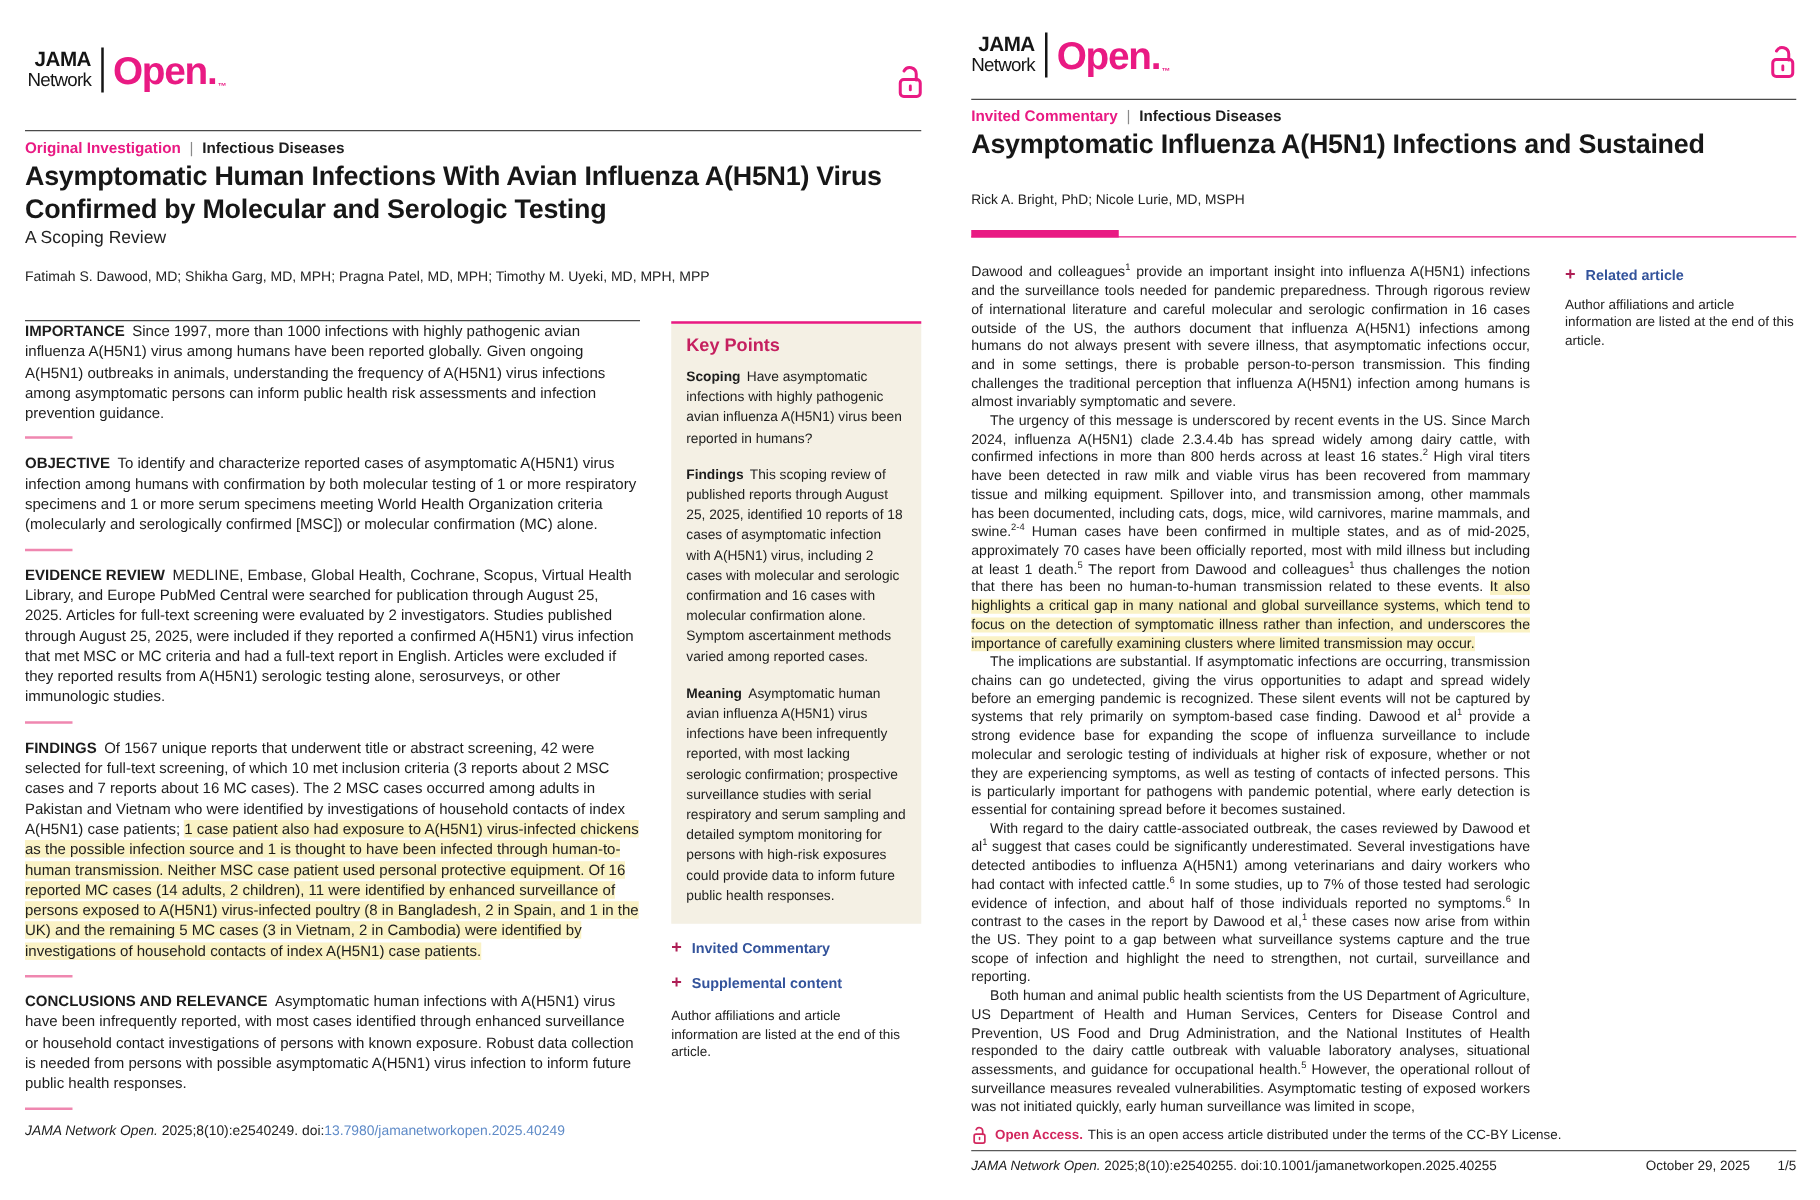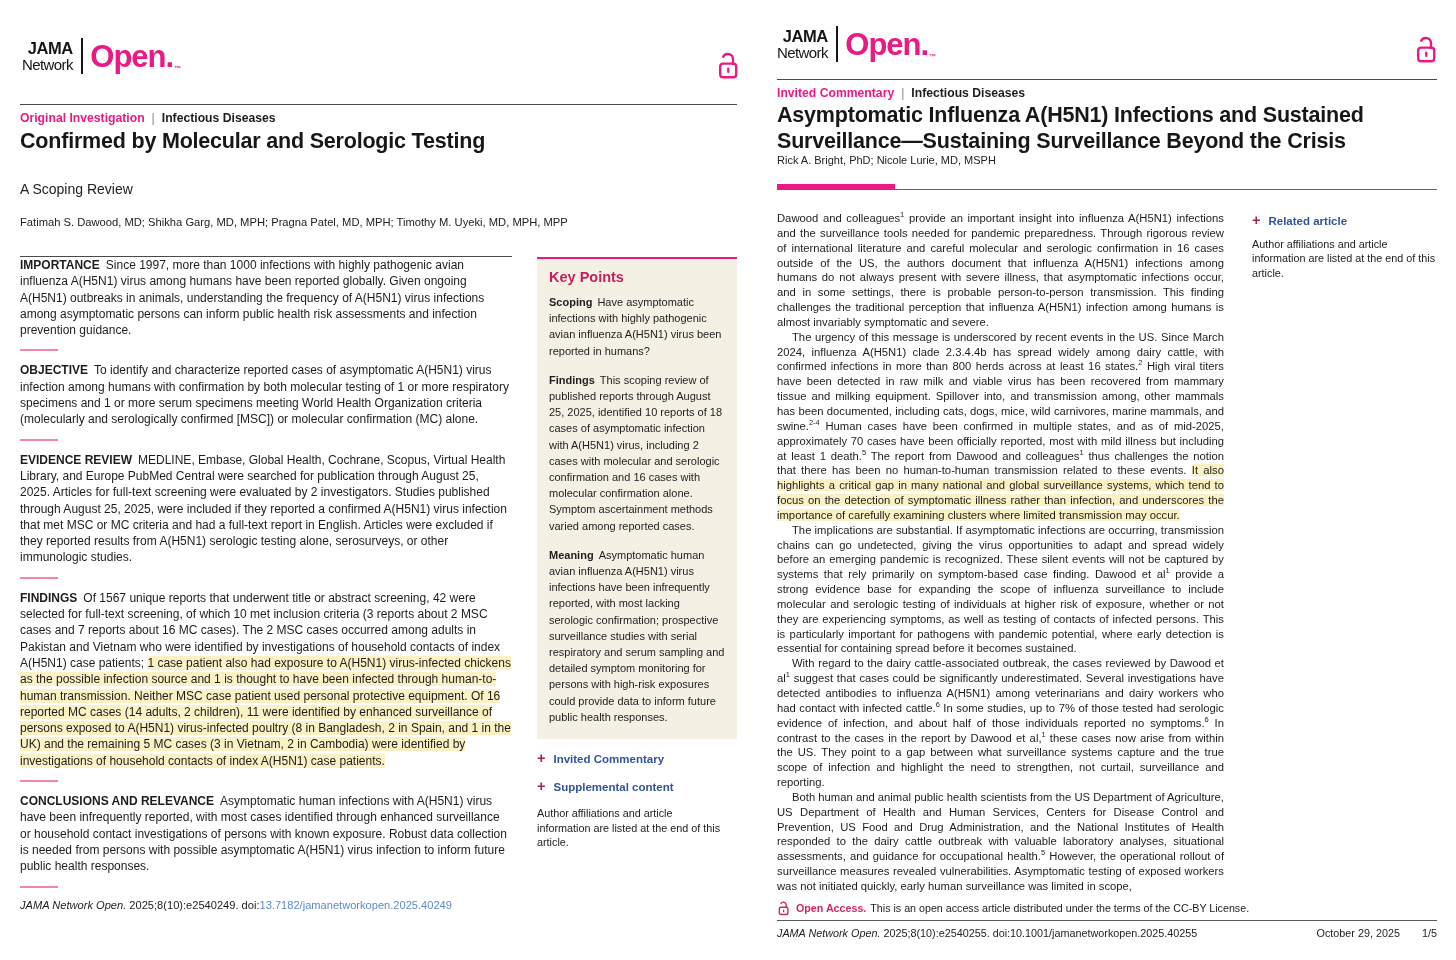--- a/index.html
+++ b/index.html
@@ -104,20 +104,21 @@
   <rect x="11.1" y="17.6" width="2.3" height="5.4" rx="1.1" fill="#E91A83"></rect>
 </svg>
 
 <div class="abs hrule" style="left:20px;top:104px;width:717px;"></div>
 
 <div class="abs category" style="left:20px;top:111px;">
   <span class="cat-label">Original Investigation</span><span class="cat-sep">|</span><span class="cat-topic">Infectious Diseases</span>
 </div>
 
 <div class="abs title" style="left:20px;top:128px;width:700px;">
+  <div>Asymptomatic Human Infections With Avian Influenza A(H5N1) Virus</div>
   <div>Confirmed by Molecular and Serologic Testing</div>
 </div>
 <div class="abs subtitle" style="left:20px;top:181px;">A Scoping Review</div>
 <div class="abs authors" style="left:20px;top:216px;">Fatimah S. Dawood, MD; Shikha Garg, MD, MPH; Pragna Patel, MD, MPH; Timothy M. Uyeki, MD, MPH, MPP</div>
 
 <div class="abs abs-col" style="left:20px;top:256px;">
   <div class="hrule"></div>
 
   <p class="abs-sec"><span class="abs-label">IMPORTANCE</span><span><span>Since 1997, more than 1000 infections with highly pathogenic avian influenza A(H5N1) virus among humans have been reported globally. Given ongoing A(H5N1) outbreaks in animals, understanding the frequency of A(H5N1) virus infections among asymptomatic persons can inform public health risk assessments and infection prevention guidance.</span></span></p>
   <div class="sec-divider"></div>
@@ -127,21 +128,21 @@
 
   <p class="abs-sec"><span class="abs-label">EVIDENCE REVIEW</span><span><span>MEDLINE, Embase, Global Health, Cochrane, Scopus, Virtual Health Library, and Europe PubMed Central were searched for publication through August 25, 2025. Articles for full-text screening were evaluated by 2 investigators. Studies published through August 25, 2025, were included if they reported a confirmed A(H5N1) virus infection that met MSC or MC criteria and had a full-text report in English. Articles were excluded if they reported results from A(H5N1) serologic testing alone, serosurveys, or other immunologic studies.</span></span></p>
   <div class="sec-divider"></div>
 
   <p class="abs-sec"><span class="abs-label">FINDINGS</span><span><span>Of 1567 unique reports that underwent title or abstract screening, 42 were selected for full-text screening, of which 10 met inclusion criteria (3 reports about 2 MSC cases and 7 reports about 16 MC cases). The 2 MSC cases occurred among adults in Pakistan and Vietnam who were identified by investigations of household contacts of index A(H5N1) case patients; </span><span class="hl">1 case patient also had exposure to A(H5N1) virus-infected chickens as the possible infection source and 1 is thought to have been infected through human-to-human transmission. Neither MSC case patient used personal protective equipment. Of 16 reported MC cases (14 adults, 2 children), 11 were identified by enhanced surveillance of persons exposed to A(H5N1) virus-infected poultry (8 in Bangladesh, 2 in Spain, and 1 in the UK) and the remaining 5 MC cases (3 in Vietnam, 2 in Cambodia) were identified by investigations of household contacts of index A(H5N1) case patients.</span></span></p>
   <div class="sec-divider"></div>
 
   <p class="abs-sec"><span class="abs-label">CONCLUSIONS AND RELEVANCE</span><span><span>Asymptomatic human infections with A(H5N1) virus have been infrequently reported, with most cases identified through enhanced surveillance or household contact investigations of persons with known exposure. Robust data collection is needed from persons with possible asymptomatic A(H5N1) virus infection to inform future public health responses.</span></span></p>
   <div class="sec-divider"></div>
 
-  <p class="cite"><span class="journal">JAMA Network Open.</span><span> 2025;8(10):e2540249. doi:</span><span class="doi-link">13.7182/jamanetworkopen.2025.40249</span></p>
+  <p class="cite"><span class="journal">JAMA Network Open.</span><span> 2025;8(10):e2540249. doi:</span><span class="doi-link">13.7980/jamanetworkopen.2025.40249</span></p>
 </div>
 
 <div class="abs keypoints" style="left:537px;top:257px;">
   <h3 class="kp-head">Key Points</h3>
   <p class="kp-item"><span class="kp-label">Scoping</span><span>Have asymptomatic infections with highly pathogenic avian influenza A(H5N1) virus been reported in humans?</span></p>
   <p class="kp-item"><span class="kp-label">Findings</span><span>This scoping review of published reports through August 25, 2025, identified 10 reports of 18 cases of asymptomatic infection with A(H5N1) virus, including 2 cases with molecular and serologic confirmation and 16 cases with molecular confirmation alone. Symptom ascertainment methods varied among reported cases.</span></p>
   <p class="kp-item"><span class="kp-label">Meaning</span><span>Asymptomatic human avian influenza A(H5N1) virus infections have been infrequently reported, with most lacking serologic confirmation; prospective surveillance studies with serial respiratory and serum sampling and detailed symptom monitoring for persons with high-risk exposures could provide data to inform future public health responses.</span></p>
 </div>
 
 <div class="abs" style="left:537px;top:751px;">
@@ -172,21 +173,20 @@
 </svg>
 
 <div class="abs hrule" style="left:777px;top:79px;width:660px;"></div>
 
 <div class="abs category" style="left:777px;top:86px;">
   <span class="cat-label">Invited Commentary</span><span class="cat-sep">|</span><span class="cat-topic">Infectious Diseases</span>
 </div>
 
 <div class="abs title" style="left:777px;top:102px;width:640px;">
   <div>Asymptomatic Influenza A(H5N1) Infections and Sustained</div>
-  <div>Surveillance—Sustaining Surveillance Beyond the Crisis</div>
 </div>
 <div class="abs authors" style="left:777px;top:154px;font-size:11px;">Rick A. Bright, PhD; Nicole Lurie, MD, MSPH</div>
 
 <div class="abs pinkbar" style="left:777px;top:184px;width:660px;">
   <div class="thin"></div>
   <div class="thick"></div>
 </div>
 
 <div class="abs main-right" style="left:777px;top:211px;">
   <p><span>Dawood and colleagues</span><sup>1</sup><span> provide an important insight into influenza A(H5N1) infections and the surveillance tools needed for pandemic preparedness. Through rigorous review of international literature and careful molecular and serologic confirmation in 16 cases outside of the US, the authors document that influenza A(H5N1) infections among humans do not always present with severe illness, that asymptomatic infections occur, and in some settings, there is probable person-to-person transmission. This finding challenges the traditional perception that influenza A(H5N1) infection among humans is almost invariably symptomatic and severe.</span></p>

